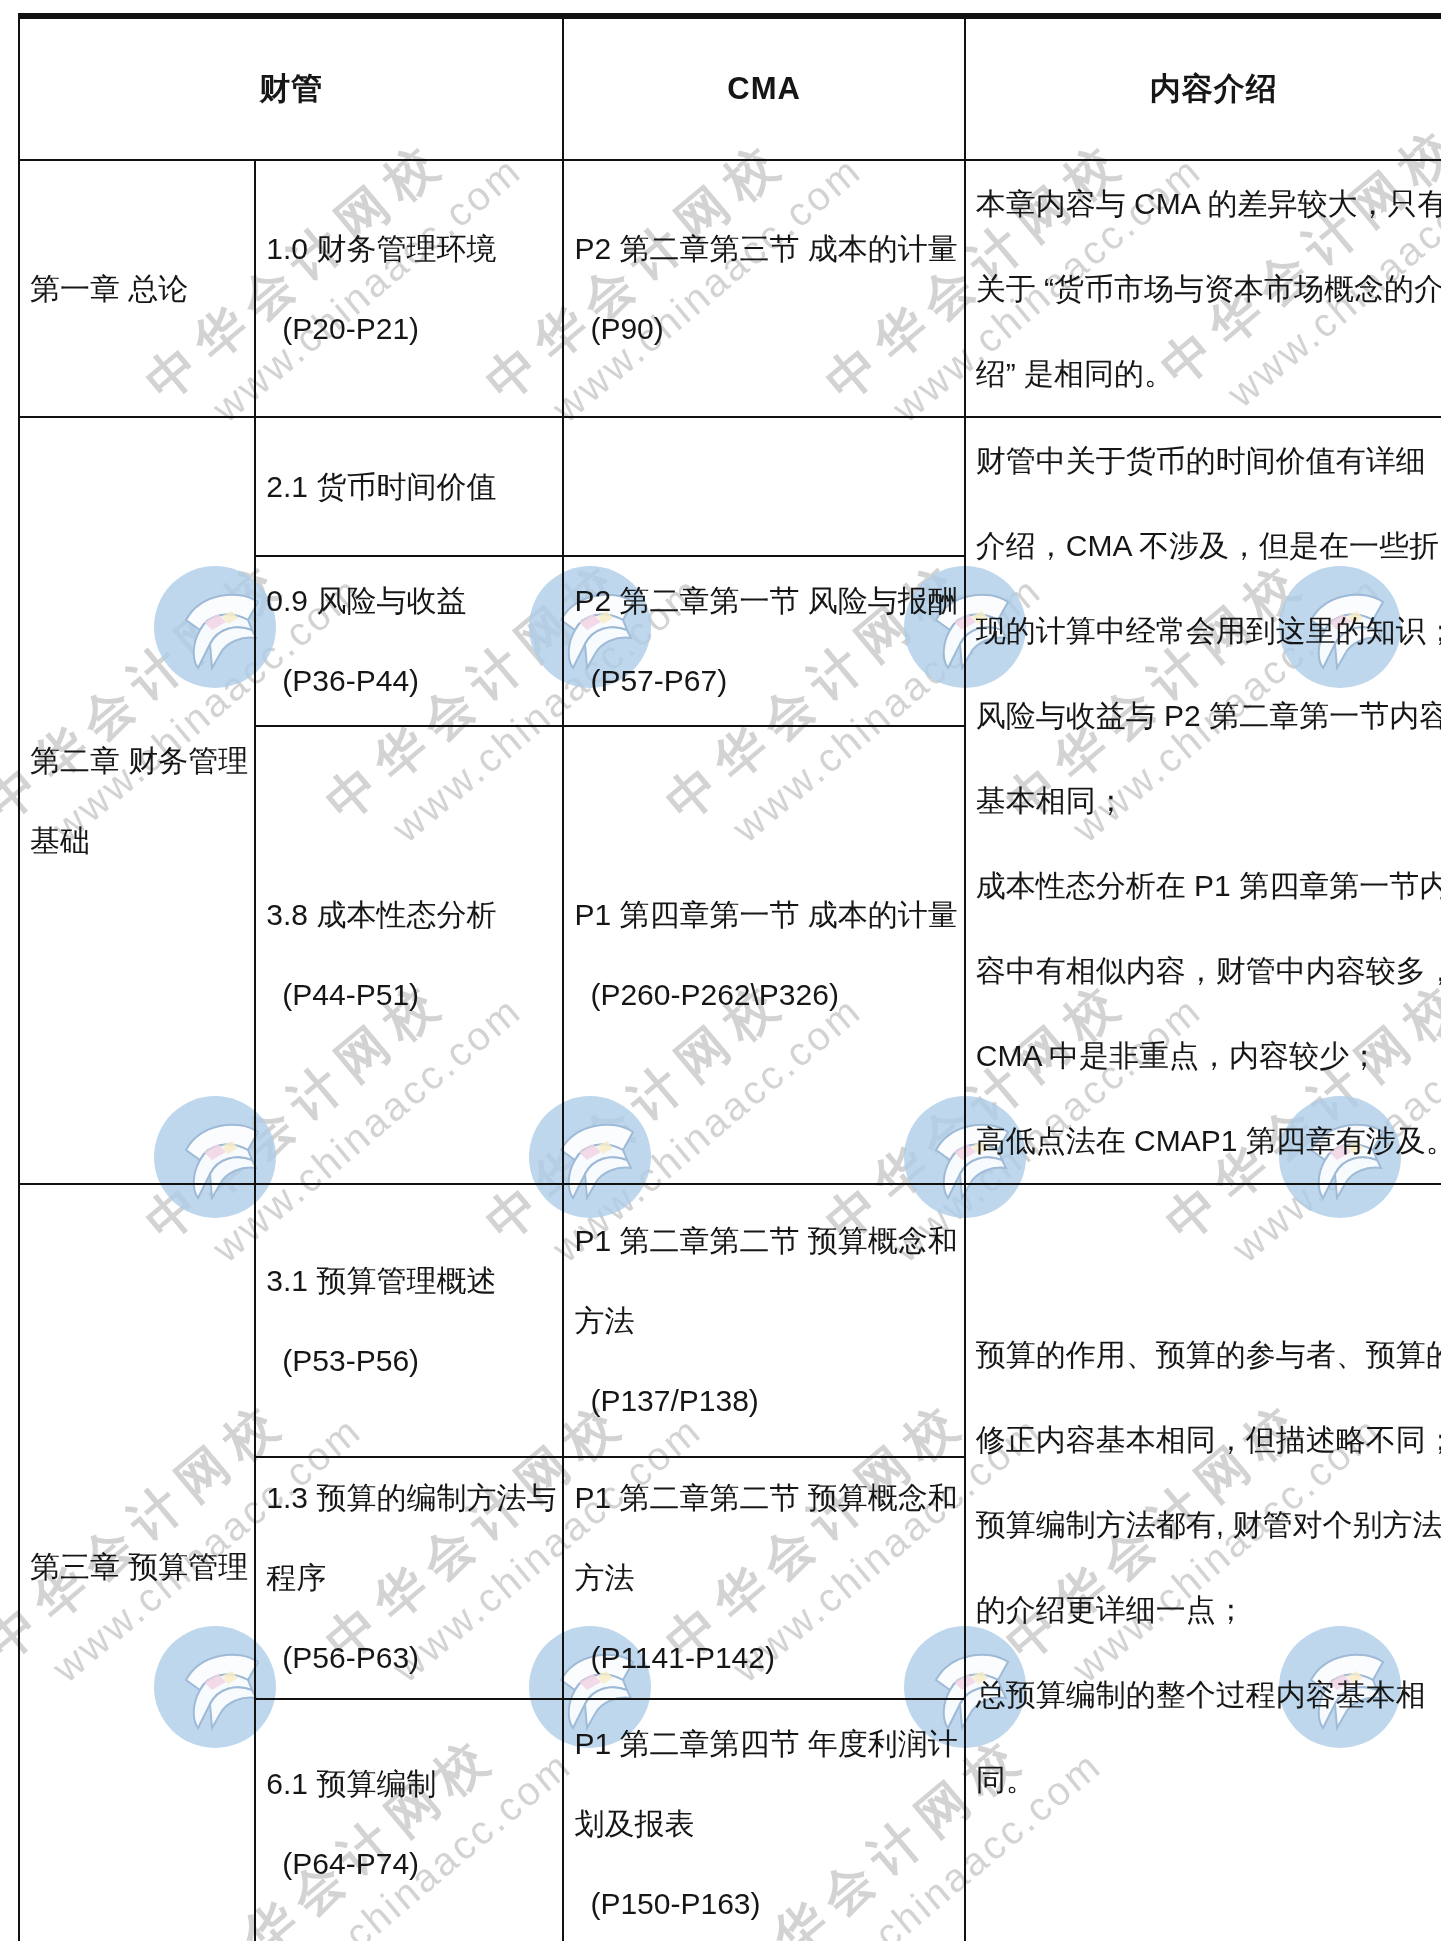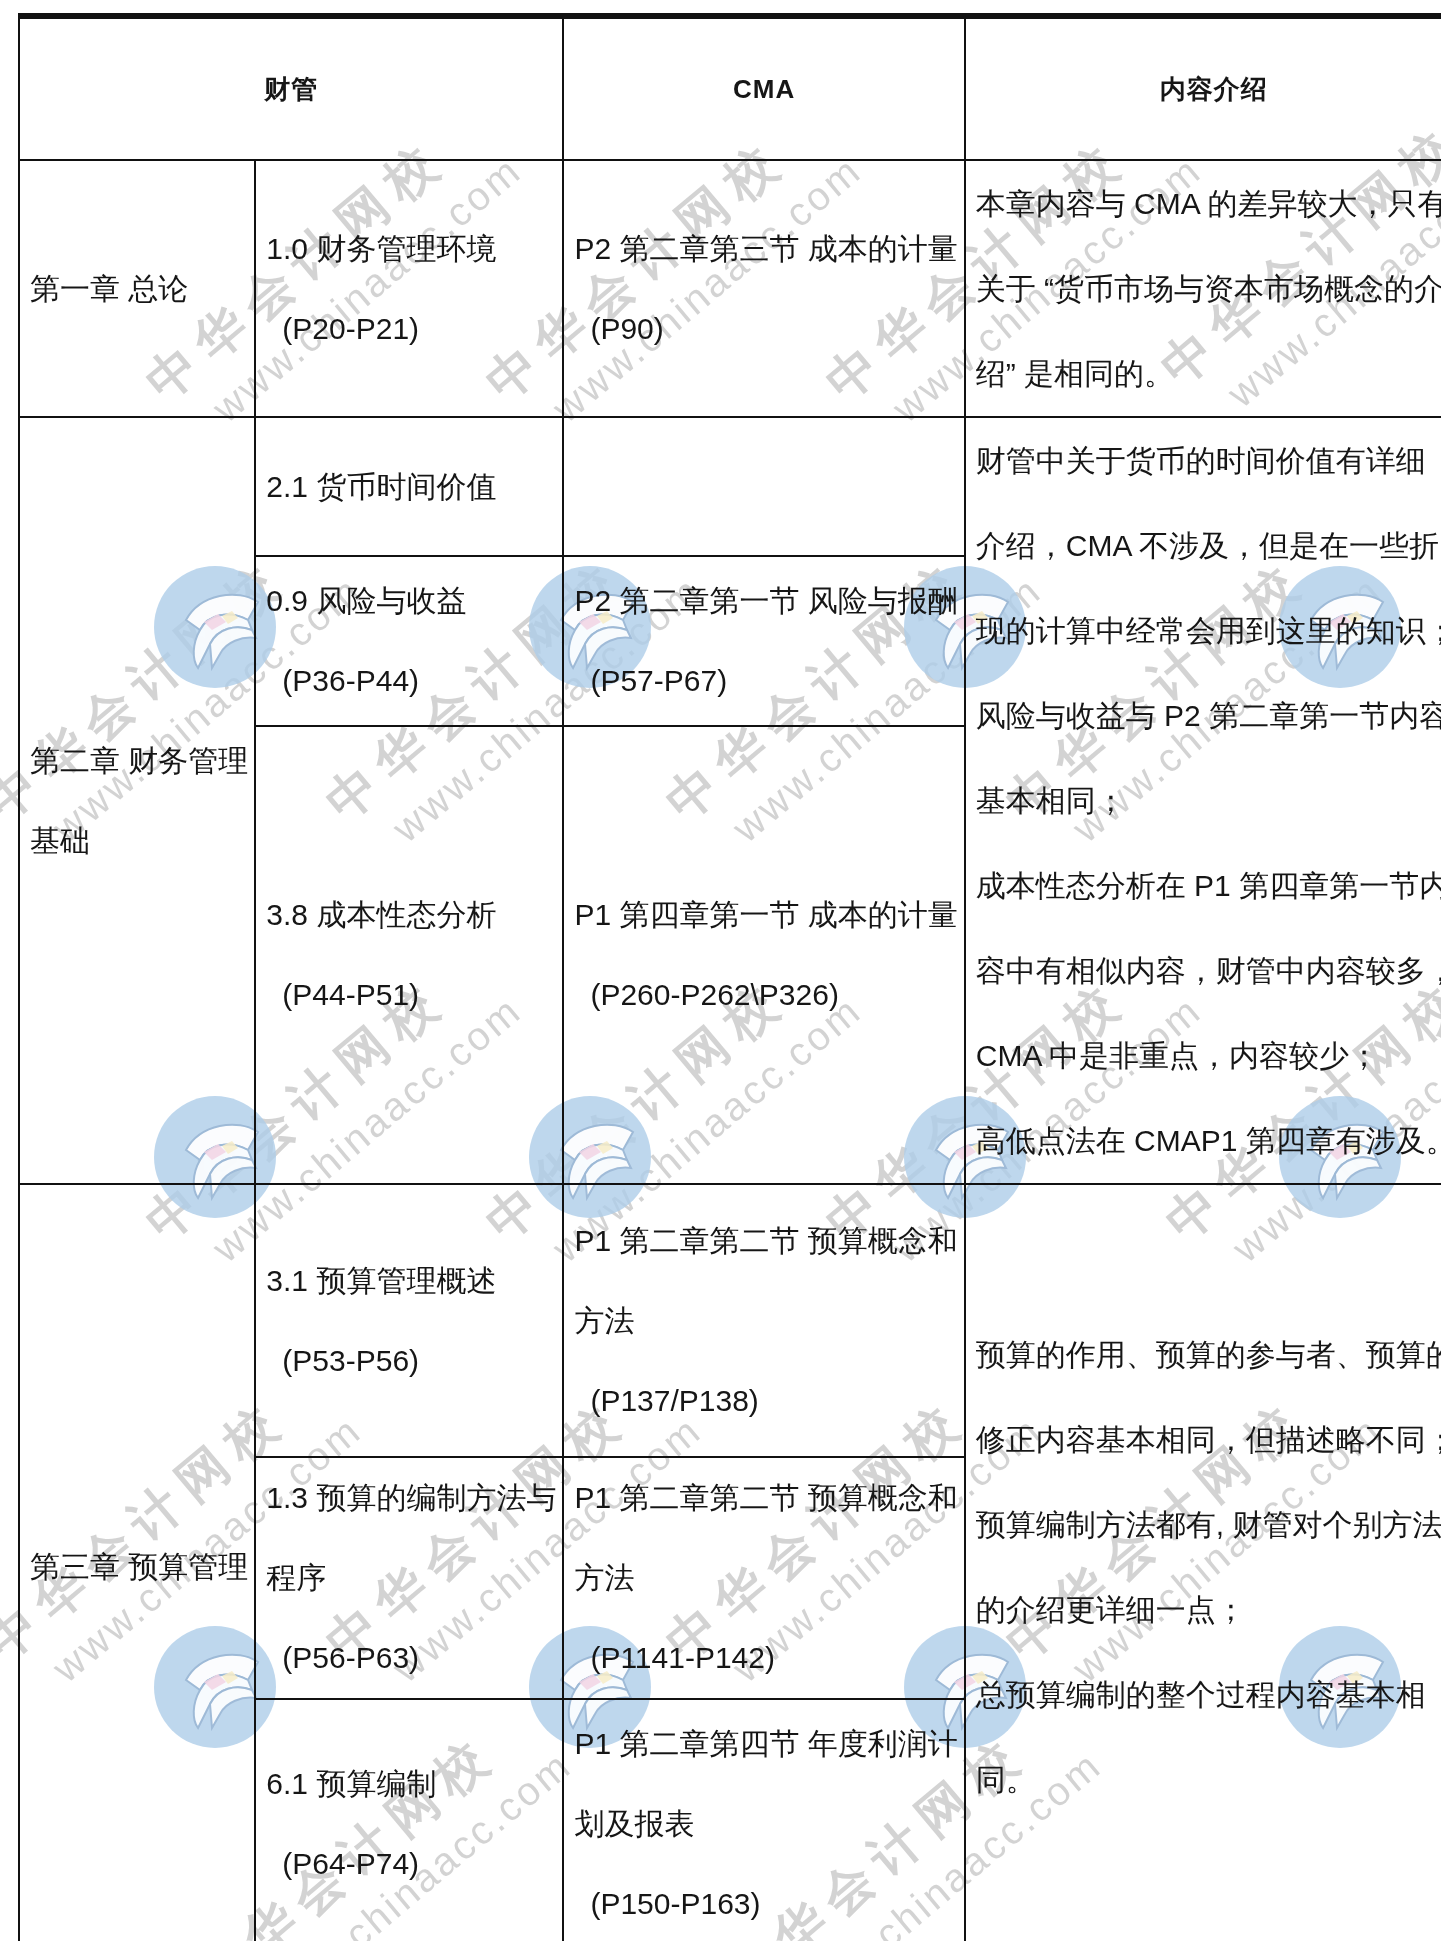--- a/index.html
+++ b/index.html
@@ -19,21 +19,21 @@
   
   table.cmp{
     position:absolute;left:18px;top:13px;z-index:1;
     border-collapse:collapse;table-layout:fixed;
     border-top:6px solid #111;border-bottom:3px solid #111;
     background:transparent;
   }
   .cmp th,.cmp td{
     border:2px solid #111;padding:0 6px;vertical-align:middle;background:transparent;
   }
-  .cmp th{font-size:26px;font-weight:700;text-align:center;letter-spacing:1px;}
+  .cmp th{font-size:31px;font-weight:700;text-align:center;letter-spacing:1px;}
   .cmp td{text-align:left;}
   .lines{display:block;padding-left:4px;}
   .line{display:block;line-height:80px;font-size:30px;white-space:nowrap;}
   .intro .line{line-height:85px;}
   .indent{padding-left:16px;}
   .hl{background:#d9e9f2;}
 </style>
 </head>
 <body>
 

